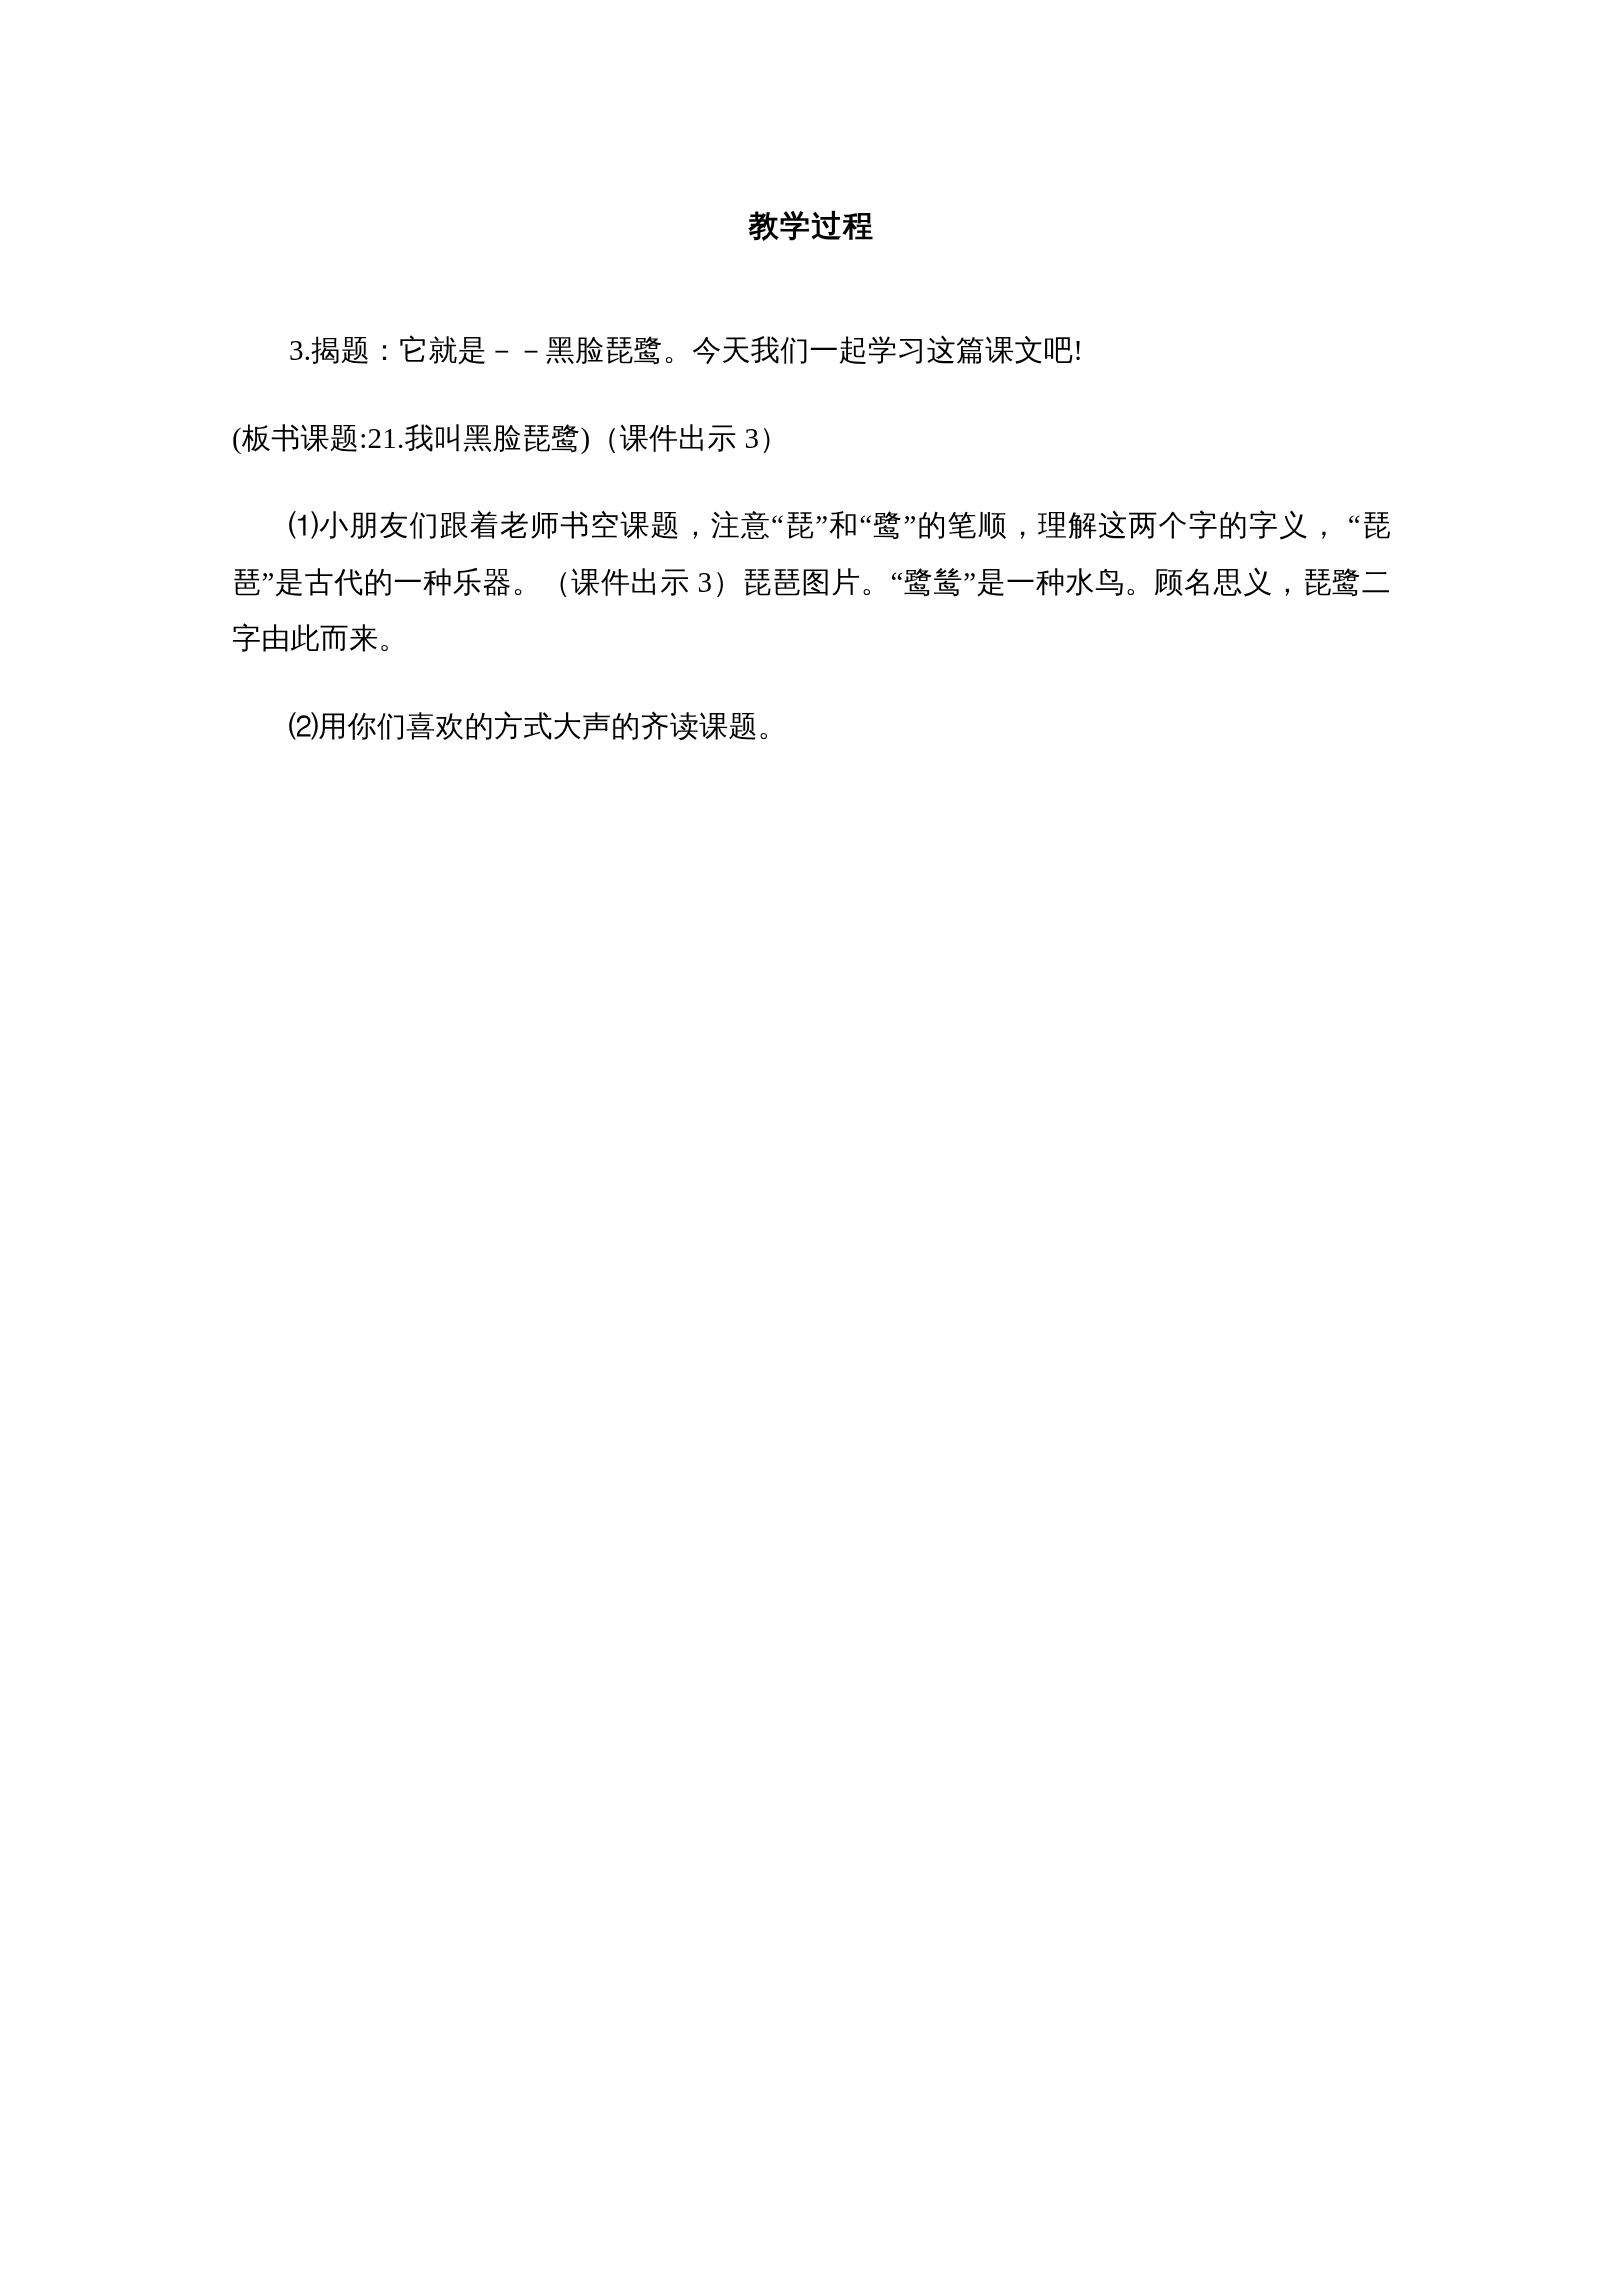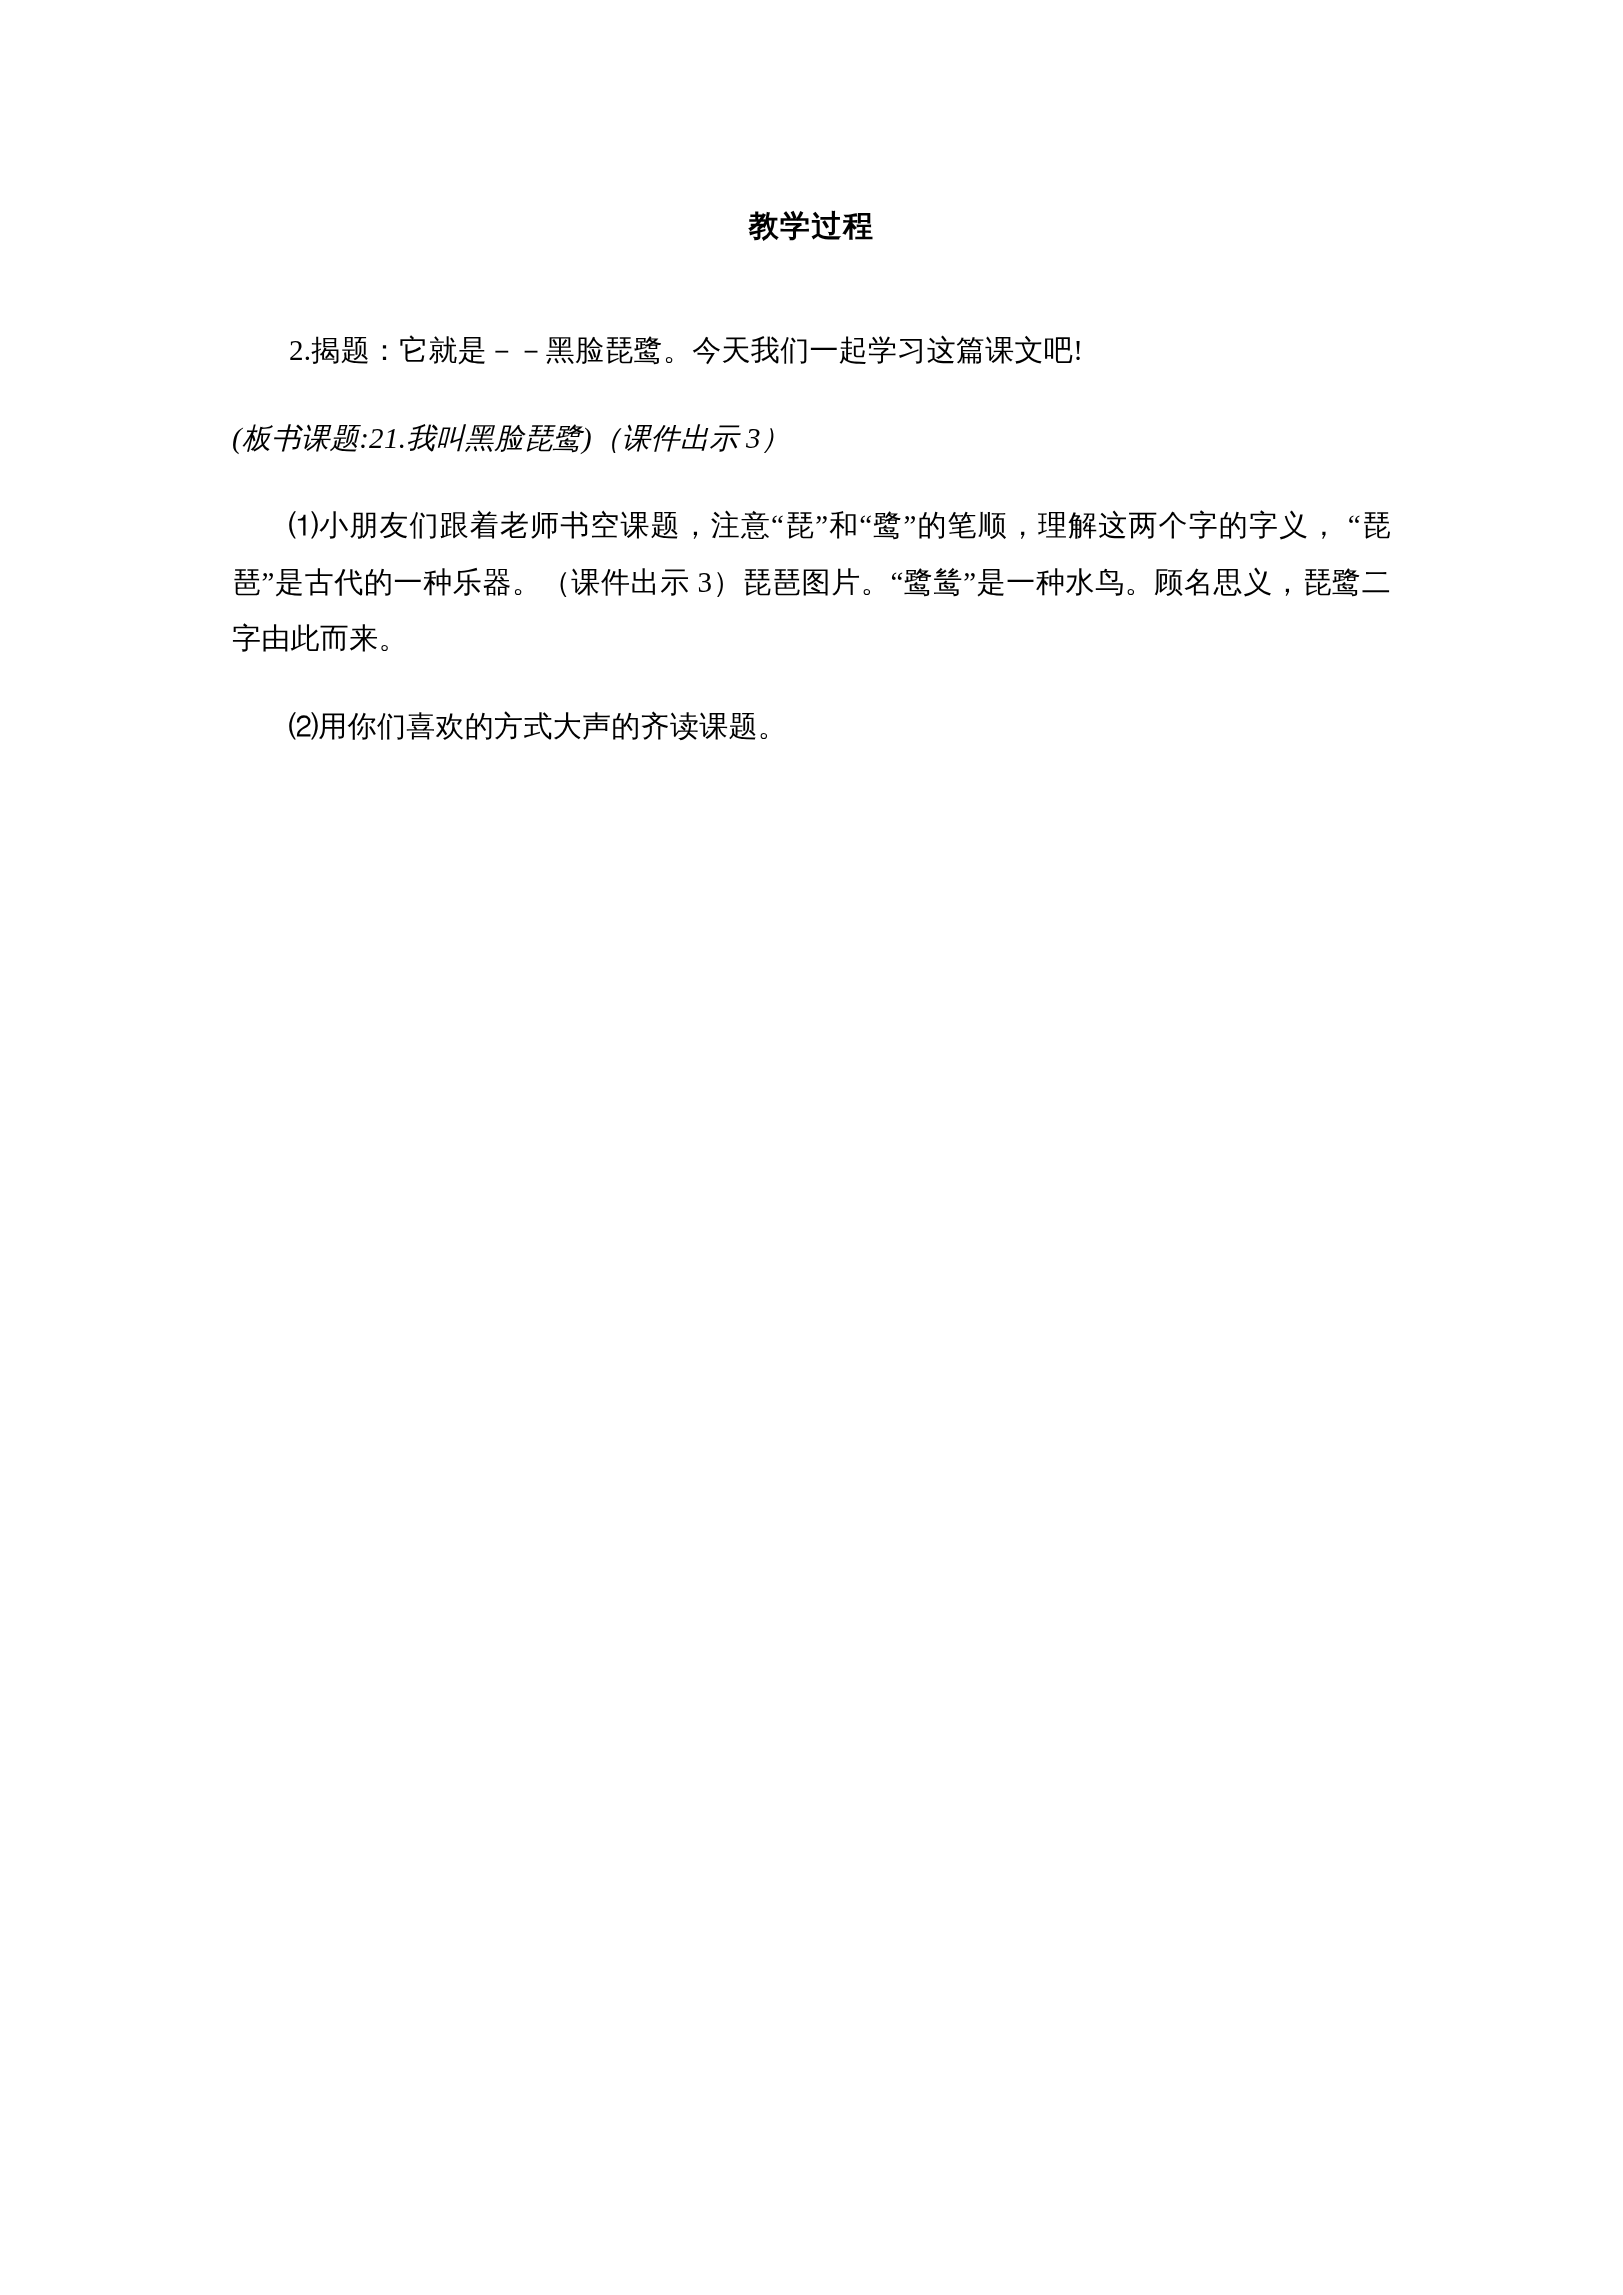--- a/index.html
+++ b/index.html
@@ -41,29 +41,28 @@
     margin: 0 0 31px 0;
     text-align: justify;
     text-justify: inter-ideograph;
     letter-spacing: 0.3px;
   }
   .para.indent {
     text-indent: 57px;
   }
   .para.noindent {
     text-indent: 0;
-    font-style: italic;
   }
 </style>
 </head>
 <body>
 
 <div class="page">
   <div class="content">
     <div class="doc-title">教学过程</div>
 
-    <p class="para indent">2.揭题：它就是－－黑脸琵鹭。今天我们一起学习这篇课文吧!</p>
+    <p class="para indent">3.揭题：它就是－－黑脸琵鹭。今天我们一起学习这篇课文吧!</p>
     <p class="para noindent">(板书课题:21.我叫黑脸琵鹭)（课件出示 3）</p>
     <p class="para indent">⑴小朋友们跟着老师书空课题，注意“琵”和“鹭”的笔顺，理解这两个字的字义， “琵琶”是古代的一种乐器。（课件出示 3）琵琶图片。“鹭鸶”是一种水鸟。顾名思义，琵鹭二字由此而来。</p>
     <p class="para indent">⑵用你们喜欢的方式大声的齐读课题。</p>
   </div>
 </div>
 
 
 </body></html>

